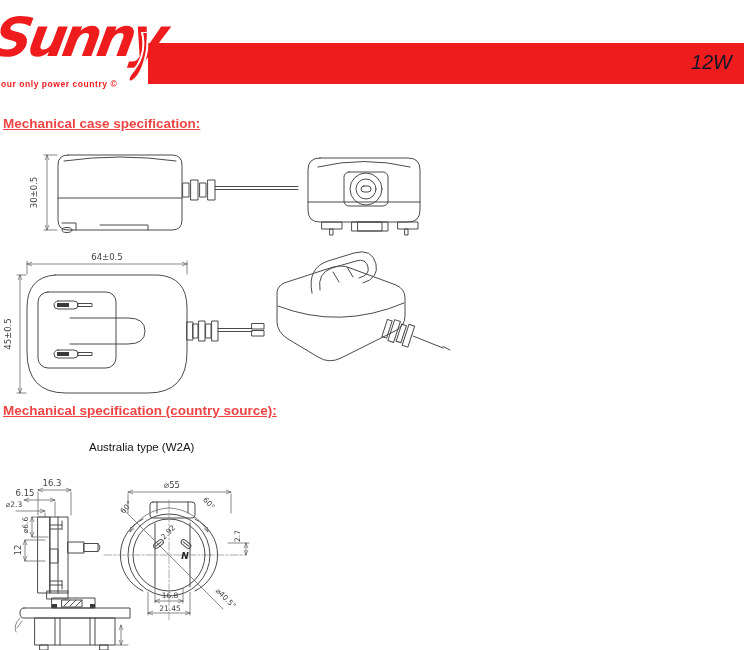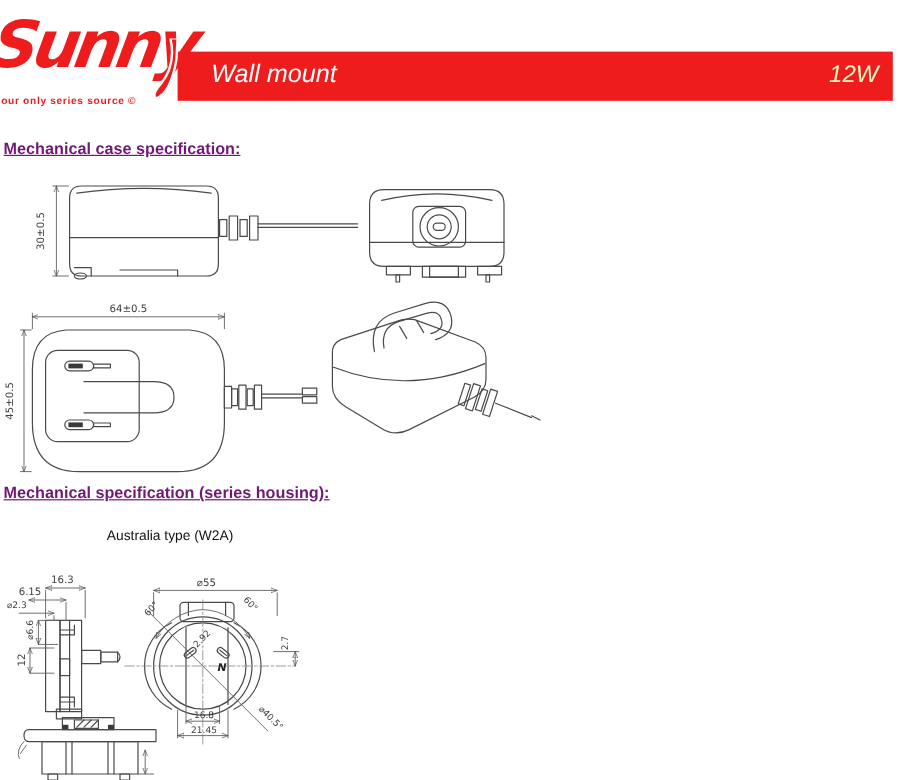--- a/index.html
+++ b/index.html
@@ -2,54 +2,53 @@
 <html><head>
 <meta charset="utf-8">
 <style>
   html,body{margin:0;padding:0;background:#fff;}
   .page{position:relative;width:750px;height:650px;background:#fff;overflow:hidden;
         font-family:"Liberation Sans",sans-serif;border-right:1px solid #e5e5e5;}
   
   .banner{position:absolute;left:118px;top:43px;width:626px;height:41px;background:#ee1c1c;}
   .banner .wall{position:absolute;left:58px;top:7px;color:#fff;font-style:italic;font-size:21px;}
   .banner .series{position:absolute;left:246px;top:7px;color:#fff;font-style:italic;font-weight:bold;font-size:21px;}
-  .banner .watt{position:absolute;right:12px;top:8px;color:#fef9c3;font-style:italic;font-size:20px;}
+  .banner .watt{position:absolute;right:12px;top:8px;color:#0f172a;font-style:italic;font-size:20px;}
   .logo{position:absolute;left:0;top:20px;width:148px;height:70px;background:#fff;z-index:2;}
   .logo .brand{position:absolute;left:-6px;top:-14px;color:#ee1c1c;font-size:54px;font-weight:bold;
                font-style:italic;letter-spacing:-4px;transform:skewX(-10deg);font-family:"DejaVu Sans",sans-serif;}
   .logo .tagline{position:absolute;left:1px;bottom:1px;color:#ee1c1c;font-size:8.5px;font-weight:bold;
                  letter-spacing:.55px;white-space:nowrap;}
   .jtail{position:absolute;left:120px;top:32px;z-index:3;}
   
-  .h1{position:absolute;left:3px;font-size:13.5px;font-weight:bold;color:#701a75;text-decoration:underline;white-space:nowrap;}
+  .h1{position:absolute;left:3px;font-size:13.5px;font-weight:bold;color:#ef4444;text-decoration:underline;white-space:nowrap;}
   .sub{position:absolute;left:57px;top:441px;font-size:11.5px;color:#111;margin-left:32px;}
   
   svg.dwg{position:absolute;overflow:visible;}
   svg.dwg path,svg.dwg rect,svg.dwg circle,svg.dwg ellipse,svg.dwg line{
       fill:none;stroke:#4a4a4a;stroke-width:1;stroke-linecap:round;stroke-linejoin:round;}
   svg.dwg .dim{stroke:#6a6a6a;stroke-width:.8;}
   svg.dwg .cl{stroke:#8a8a8a;stroke-width:.7;stroke-dasharray:8 2 2 2;}
   svg.dwg .dk{fill:#3a3a3a;stroke:none;}
   svg.dwg text{fill:#3f3f3f;stroke:none;font-family:"DejaVu Sans",sans-serif;font-size:8.5px;}
   svg.dwg text.sm{font-size:7.5px;}
   svg.dwg text.nlab{font-size:9px;font-weight:bold;font-style:italic;fill:#222;}
 </style>
 </head>
 <body>
 
 <div class="page">
 
   <div class="banner">
-    <span class="wall">Wall mount</span>
     <span class="watt">12W</span>
   </div>
 
   <div class="logo">
     <span class="brand">Sunny</span>
-    <span class="tagline">our only series source ©</span>
+    <span class="tagline">our only power country ©</span>
   </div>
   <svg class="jtail" width="34" height="54" viewBox="0 0 34 54">
     <path d="M22,0 Q27,22 14,38 Q6,47 10,50 Q22,46 27,18 L28,0 Z" fill="#ee1c1c" stroke="#ffffff" stroke-width="2"></path>
   </svg>
 
   <div class="h1" style="top:116px">Mechanical case specification:</div>
 
   <svg class="dwg" style="left:0;top:140px" width="460" height="262" viewBox="0 0 460 262">
     <defs>
       <marker id="arw" viewBox="0 0 10 10" refX="9" refY="5" markerWidth="7" markerHeight="7" orient="auto-start-reverse">
@@ -132,21 +131,21 @@
         <rect x="384" y="183" width="5" height="18"></rect>
         <rect x="391" y="181" width="6" height="22"></rect>
         <rect x="399" y="183" width="5" height="18"></rect>
         <rect x="406" y="181" width="6" height="22"></rect>
       </g>
       <path d="M413,196 L443,208" stroke-width="1.5"></path>
       <path d="M443,206.5 L450,210" stroke="#555" stroke-width="3"></path>
     </g>
   </svg>
 
-  <div class="h1" style="top:403px">Mechanical specification (series housing):</div>
+  <div class="h1" style="top:403px">Mechanical specification (country source):</div>
   <div class="sub">Australia type (W2A)</div>
 
   <svg class="dwg" style="left:0;top:455px" width="300" height="195" viewBox="0 0 300 195">
 
     <g>
       <rect x="38" y="62" width="12" height="76"></rect>
       <rect x="50" y="62" width="18" height="76"></rect>
       <path d="M58,62 V138"></path>
       <path d="M50,70 H62 M62,66 V74 M50,74 H62"></path>
       <path d="M50,126 H62 M62,126 V134 M50,130 H62"></path>

